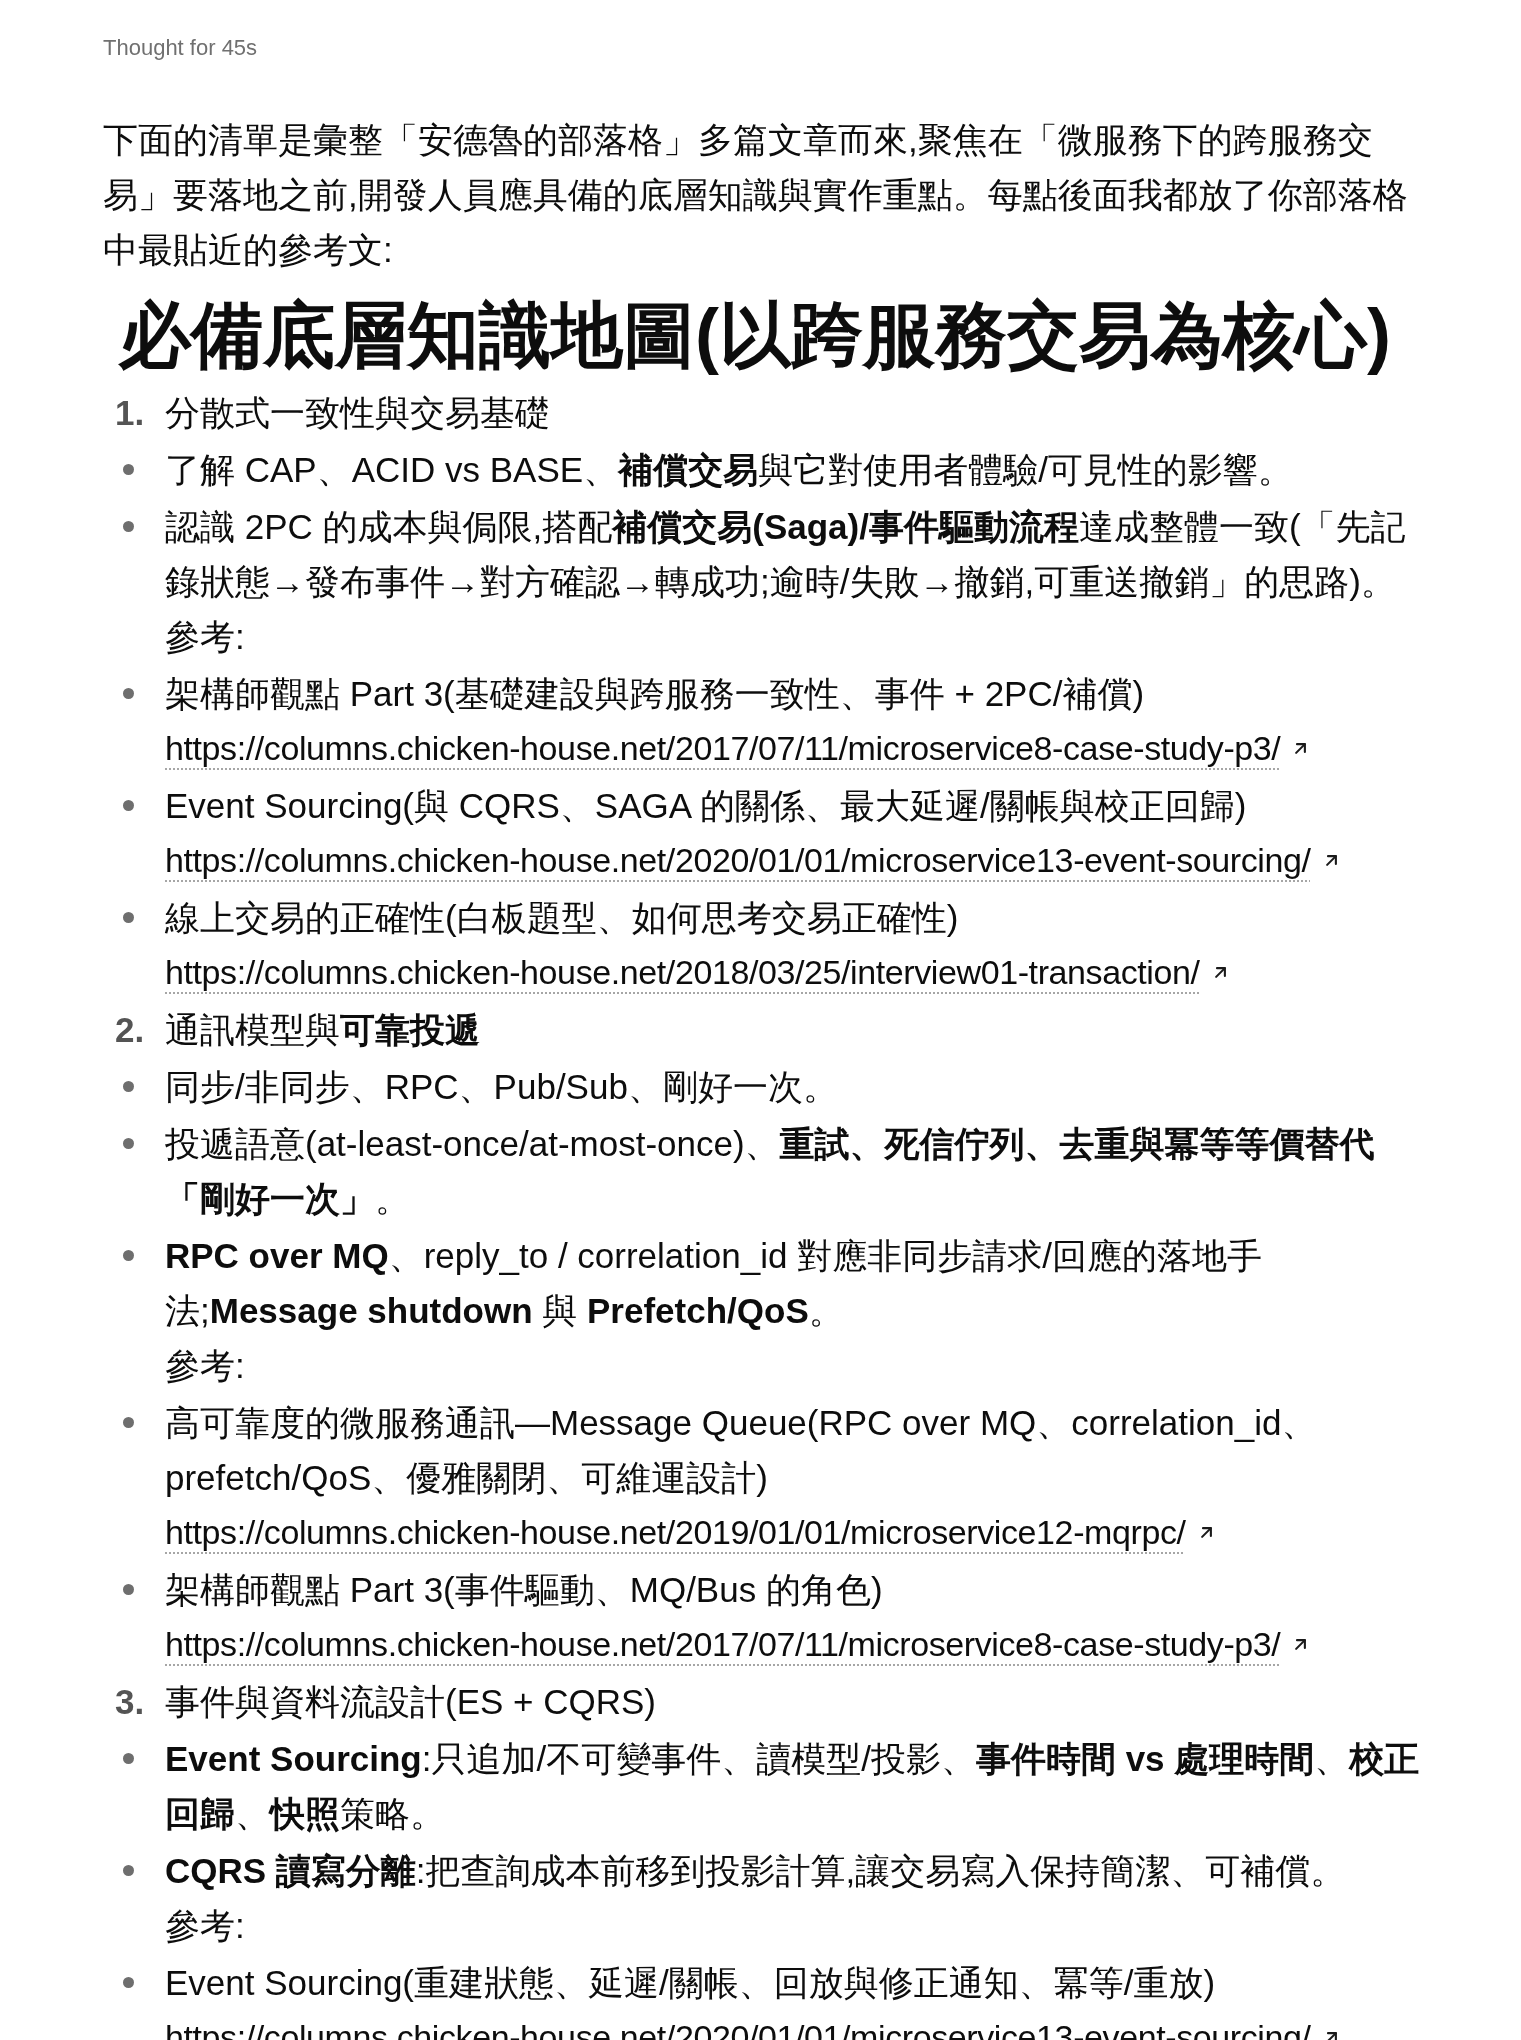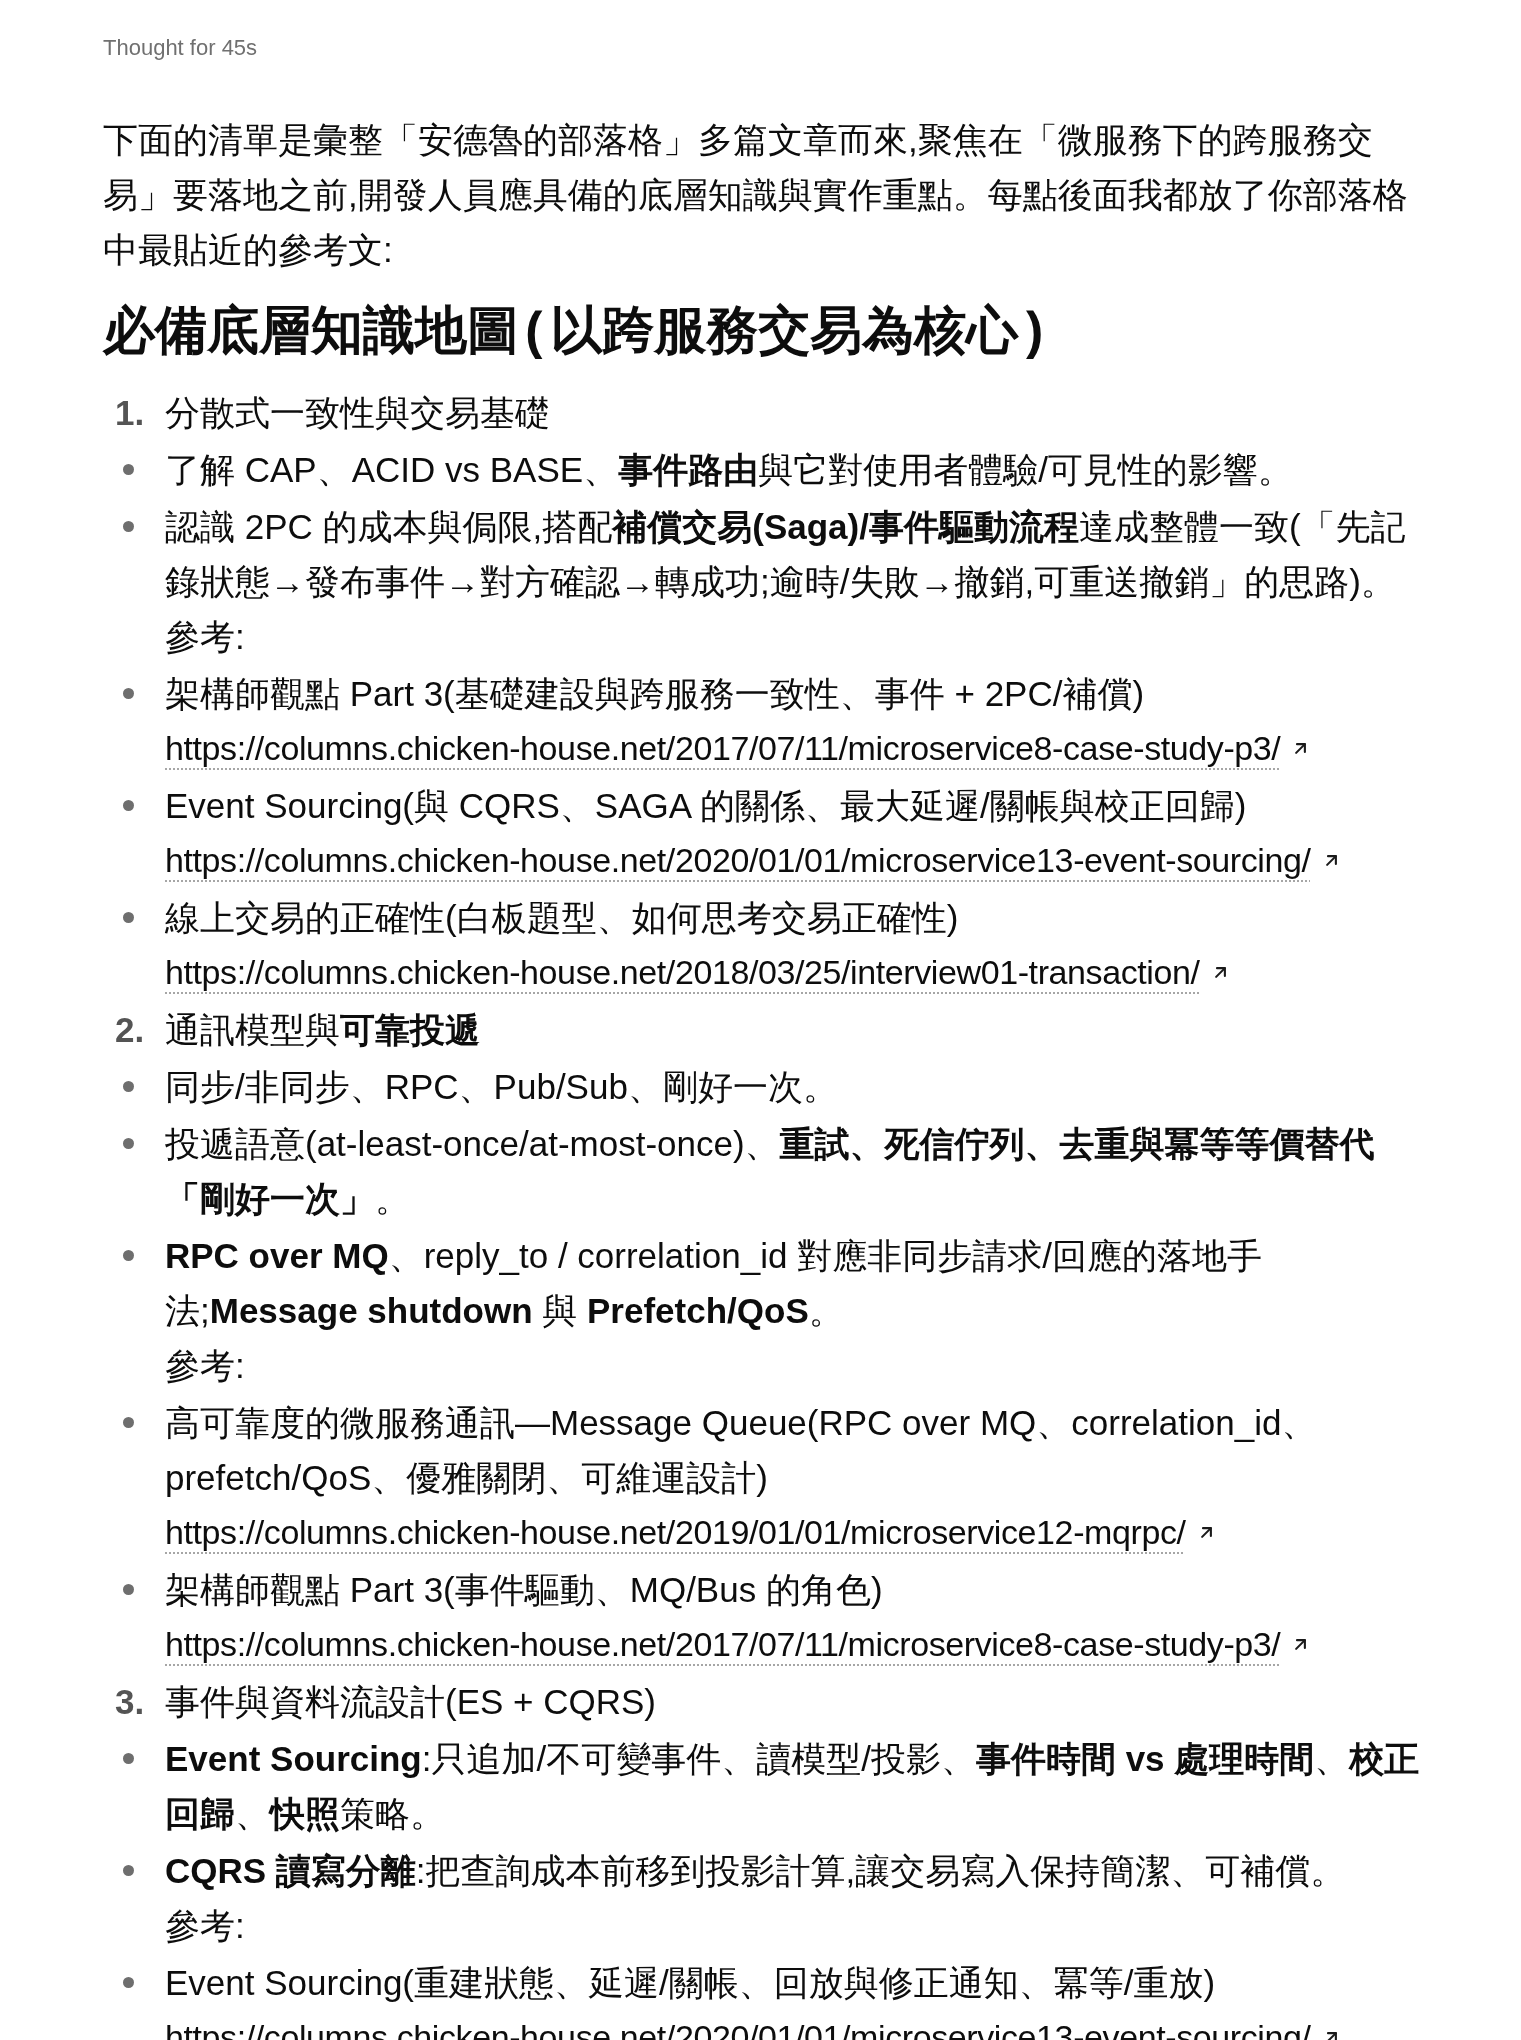--- a/index.html
+++ b/index.html
@@ -14,22 +14,22 @@
     color: #707070; font-size: 22px; line-height: 40px;
     cursor: pointer;
   }
 
   .intro {
     margin: 44px 0 0 0;
     font-size: 35px; line-height: 55px;
   }
 
   h2.heading {
-    margin: 26px 0 0 0;
-    font-size: 52px; line-height: 64px; font-weight: 700; font-family: Liberation Mono, monospace;
+    margin: 26px 0 0 16px;
+    font-size: 72px; line-height: 64px; font-weight: 700;
   }
 
   .list { margin-top: 18px; }
   .item {
     position: relative; padding-left: 62px; margin-bottom: 2px;
     font-size: 35px; line-height: 55px;
   }
   .marker-num {
     position: absolute; left: 12px; top: 0;
     color: #545454; font-weight: 700;
@@ -65,21 +65,21 @@
   <div class="list">
       <div class="item">
         <span class="marker-num">1.</span>
         <div>
           <div class="line"><span class="seg">分散式一致性與交易基礎</span></div>
         </div>
       </div>
       <div class="item">
         <span class="marker-dot"></span>
         <div>
-          <div class="line"><span class="seg">了解 CAP、ACID vs BASE、</span><span class="seg bold">事件路由</span><span class="seg">與它對使用者體驗/可見性的影響。</span></div>
+          <div class="line"><span class="seg">了解 CAP、ACID vs BASE、</span><span class="seg bold">補償交易</span><span class="seg">與它對使用者體驗/可見性的影響。</span></div>
         </div>
       </div>
       <div class="item">
         <span class="marker-dot"></span>
         <div>
           <div class="line"><span class="seg">認識 2PC 的成本與侷限,搭配</span><span class="seg bold">補償交易(Saga)/事件驅動流程</span><span class="seg">達成整體一致(「先記錄狀態→發布事件→對方確認→轉成功;逾時/失敗→撤銷,可重送撤銷」的思路)。</span></div>
           <div class="line"><span class="seg">參考:</span></div>
         </div>
       </div>
       <div class="item">

